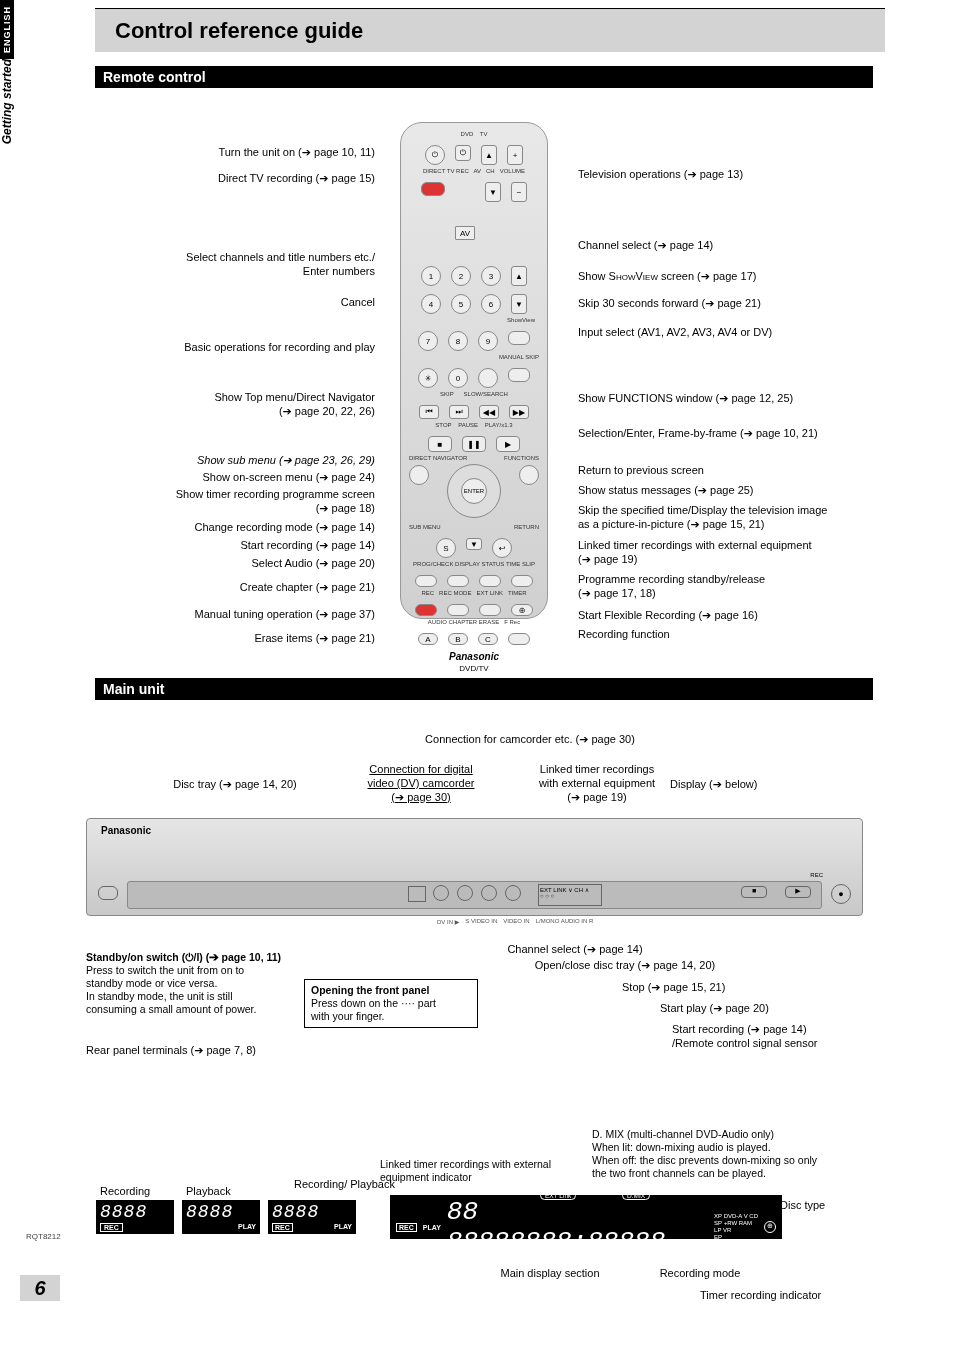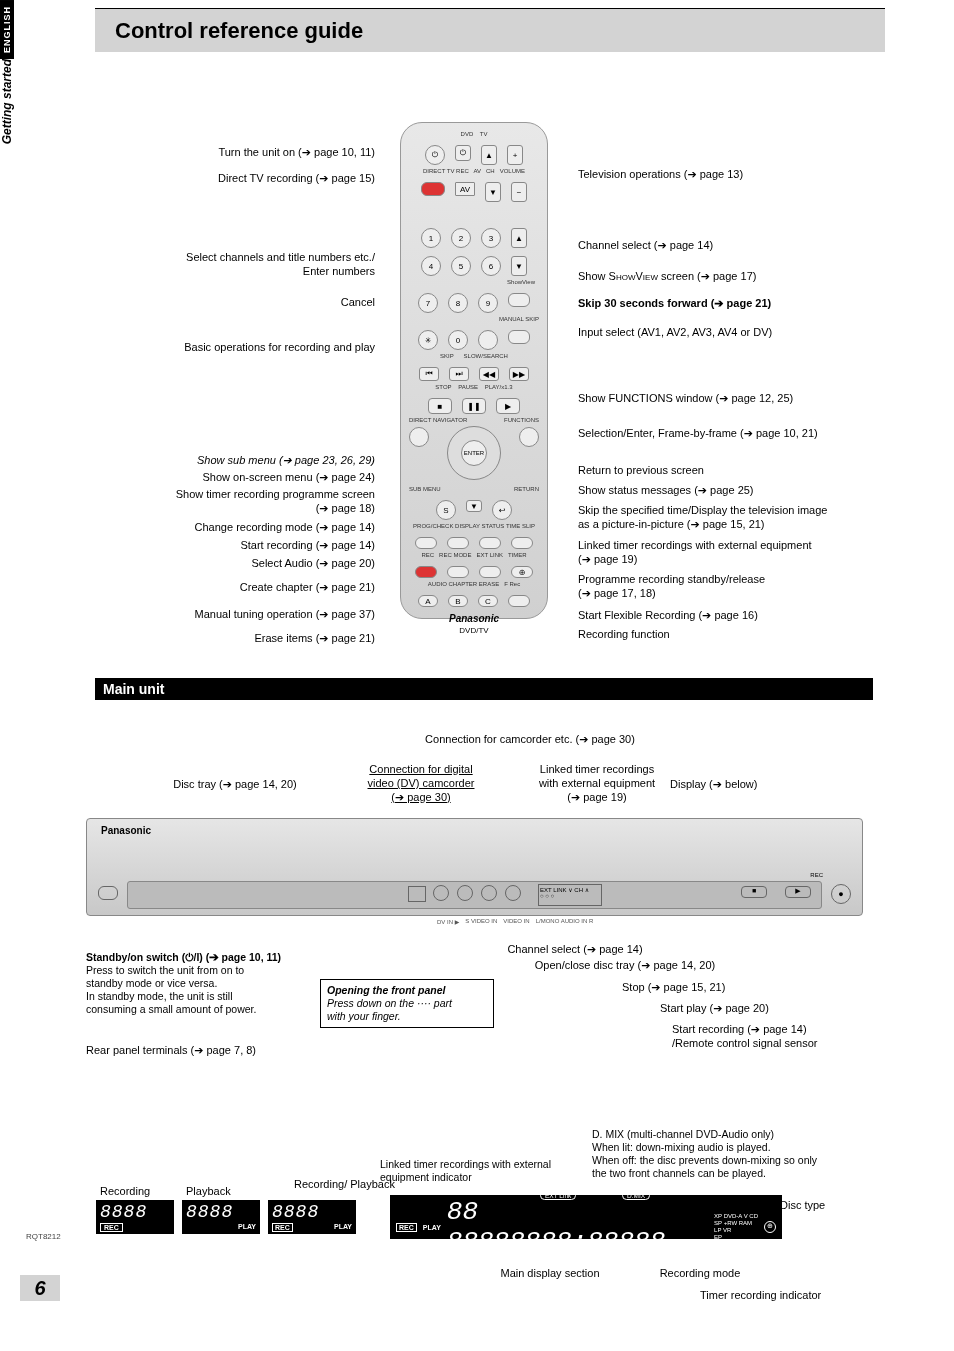--- a/index.html
+++ b/index.html
@@ -154,33 +154,34 @@
 </head>
 <body>
 
 <div class="page">
 
   <div class="title-bar">Control reference guide</div>
 
   <div class="side-english">ENGLISH</div>
   <div class="side-getting">Getting started</div>
 
+  <div class="section-band" style="top:66px;">Remote control</div>
 
   <div class="remote-img">
     <div class="label" style="margin-top:8px;">DVD &nbsp;&nbsp; TV</div>
     <div class="btn-row">
         <div class="rbtn">⏻</div>
         <div class="rbtn" style="width:14px;height:14px; border-radius:3px;">⏻</div>
         <div class="rbtn" style="border-radius:3px; width:14px;">▲</div>
         <div class="rbtn" style="border-radius:3px; width:14px;">+</div>
       </div>
     <div class="label">DIRECT TV REC &nbsp; AV &nbsp; CH &nbsp; VOLUME</div>
     <div class="btn-row">
         <div class="rbtn" style="border-radius:6px; width:22px; height:12px; background:#d33;"></div>
-        <div class="rbtn" style="border-radius:1px; width:18px; height:12px;">AV</div>
+        <div class="rbtn" style="border-radius:1px; width:18px; height:12px;margin-top:44px;">AV</div>
         <div class="rbtn" style="border-radius:3px; width:14px;">▼</div>
         <div class="rbtn" style="border-radius:3px; width:14px;">−</div>
       </div>
     <div style="height:18px;"></div>
     <div class="btn-row">
         <div class="rbtn">1</div>
         <div class="rbtn">2</div>
         <div class="rbtn">3</div>
         <div class="rbtn" style="border-radius:3px; width:14px;">▲</div>
       </div>
@@ -262,36 +263,39 @@
     <div style="text-align:center; font-size:8px; margin-top:2px;">DVD/TV</div>
   </div>
 
   <div class="callout-left" style="top:145px; left:95px; width:280px;">Turn the unit on (➔ page 10, 11)</div>
   <div class="callout-left" style="top:171px; left:95px; width:280px;">Direct TV recording (➔ page 15)</div>
   <div class="callout-left" style="top:250px; left:95px; width:280px;">
     <span>Select channels and title numbers etc./</span><br><span>Enter numbers</span>
   </div>
   <div class="callout-left" style="top:295px; left:95px; width:280px;">Cancel</div>
   <div class="callout-left" style="top:340px; left:95px; width:280px;">Basic operations for recording and play</div>
+  <div class="callout-left" style="top:390px; left:95px; width:280px;">
+    <span>Show Top menu/Direct Navigator</span><br><span>(➔ page 20, 22, 26)</span>
+  </div>
   <div class="callout-left" style="top:453px; left:95px; width:280px;font-style:italic;">Show sub menu (➔ page 23, 26, 29)</div>
   <div class="callout-left" style="top:470px; left:95px; width:280px;">Show on-screen menu (➔ page 24)</div>
   <div class="callout-left" style="top:487px; left:95px; width:280px;">
     <span>Show timer recording programme screen</span><br><span>(➔ page 18)</span>
   </div>
   <div class="callout-left" style="top:520px; left:95px; width:280px;">Change recording mode (➔ page 14)</div>
   <div class="callout-left" style="top:538px; left:95px; width:280px;">Start recording (➔ page 14)</div>
   <div class="callout-left" style="top:556px; left:95px; width:280px;">Select Audio (➔ page 20)</div>
   <div class="callout-left" style="top:580px; left:95px; width:280px;">Create chapter (➔ page 21)</div>
   <div class="callout-left" style="top:607px; left:95px; width:280px;">Manual tuning operation (➔ page 37)</div>
   <div class="callout-left" style="top:631px; left:95px; width:280px;">Erase items (➔ page 21)</div>
 
   <div class="callout-right" style="top:167px; left:578px; width:290px;">Television operations  (➔ page 13)</div>
   <div class="callout-right" style="top:238px; left:578px; width:290px;">Channel select (➔ page 14)</div>
   <div class="callout-right" style="top:269px; left:578px; width:290px;"><span>Show S<span class="sc">how</span>V<span class="sc">iew</span> screen (➔ page 17)</span></div>
-  <div class="callout-right" style="top:296px; left:578px; width:290px;font-weight:bold;">Skip 30 seconds forward (➔ page 21)</div>
+  <div class="callout-right" style="top:296px; left:578px; width:290px;">Skip 30 seconds forward (➔ page 21)</div>
   <div class="callout-right" style="top:325px; left:578px; width:290px;">Input select (AV1, AV2, AV3, AV4 or DV)</div>
   <div class="callout-right" style="top:391px; left:578px; width:290px;">Show FUNCTIONS window (➔ page 12, 25)</div>
   <div class="callout-right" style="top:426px; left:578px; width:300px;">Selection/Enter, Frame-by-frame  (➔ page 10, 21)</div>
   <div class="callout-right" style="top:463px; left:578px; width:290px;">Return to previous screen</div>
   <div class="callout-right" style="top:483px; left:578px; width:290px;">Show status messages (➔ page 25)</div>
   <div class="callout-right" style="top:503px; left:578px; width:300px;">
     <span>Skip the specified time/Display the television image</span><br><span>as a picture-in-picture (➔ page 15, 21)</span>
   </div>
   <div class="callout-right" style="top:538px; left:578px; width:290px;">
     <span>Linked timer recordings with external equipment</span><br><span>(➔ page 19)</span>
@@ -344,21 +348,21 @@
 
   <div style="position:absolute; top:951px; left:86px; width:230px; font-size:10.5px; line-height:13px;">
     <b><span>Standby/on switch (⏻/I) (➔ page 10, 11)</span></b><br>
     <span>Press to switch the unit from on to</span><br>
     <span>standby mode or vice versa.</span><br>
     <span>In standby mode, the unit is still</span><br>
     <span>consuming a small amount of power.</span>
   </div>
   <div style="position:absolute; top:1044px; left:86px; font-size:11px;">Rear panel terminals (➔ page 7, 8)</div>
 
-  <div class="note-box" style="top:979px; left:320px; width:160px;font-style:italic;">
+  <div class="note-box" style="top:979px; left:304px; width:160px;">
     <b>Opening the front panel</b><br>
     <span>Press down on the  ····  part</span><br>
     <span>with your finger.</span>
   </div>
 
   <div class="callout-center" style="top:942px; left:460px; width:230px;">Channel select (➔ page 14)</div>
   <div class="callout-center" style="top:958px; left:500px; width:250px;">Open/close disc tray (➔ page 14, 20)</div>
   <div class="callout-right" style="top:980px; left:622px; width:230px;">Stop (➔ page 15, 21)</div>
   <div class="callout-right" style="top:1001px; left:660px; width:230px;">Start play (➔ page 20)</div>
   <div class="callout-right" style="top:1022px; left:672px; width:230px;">

